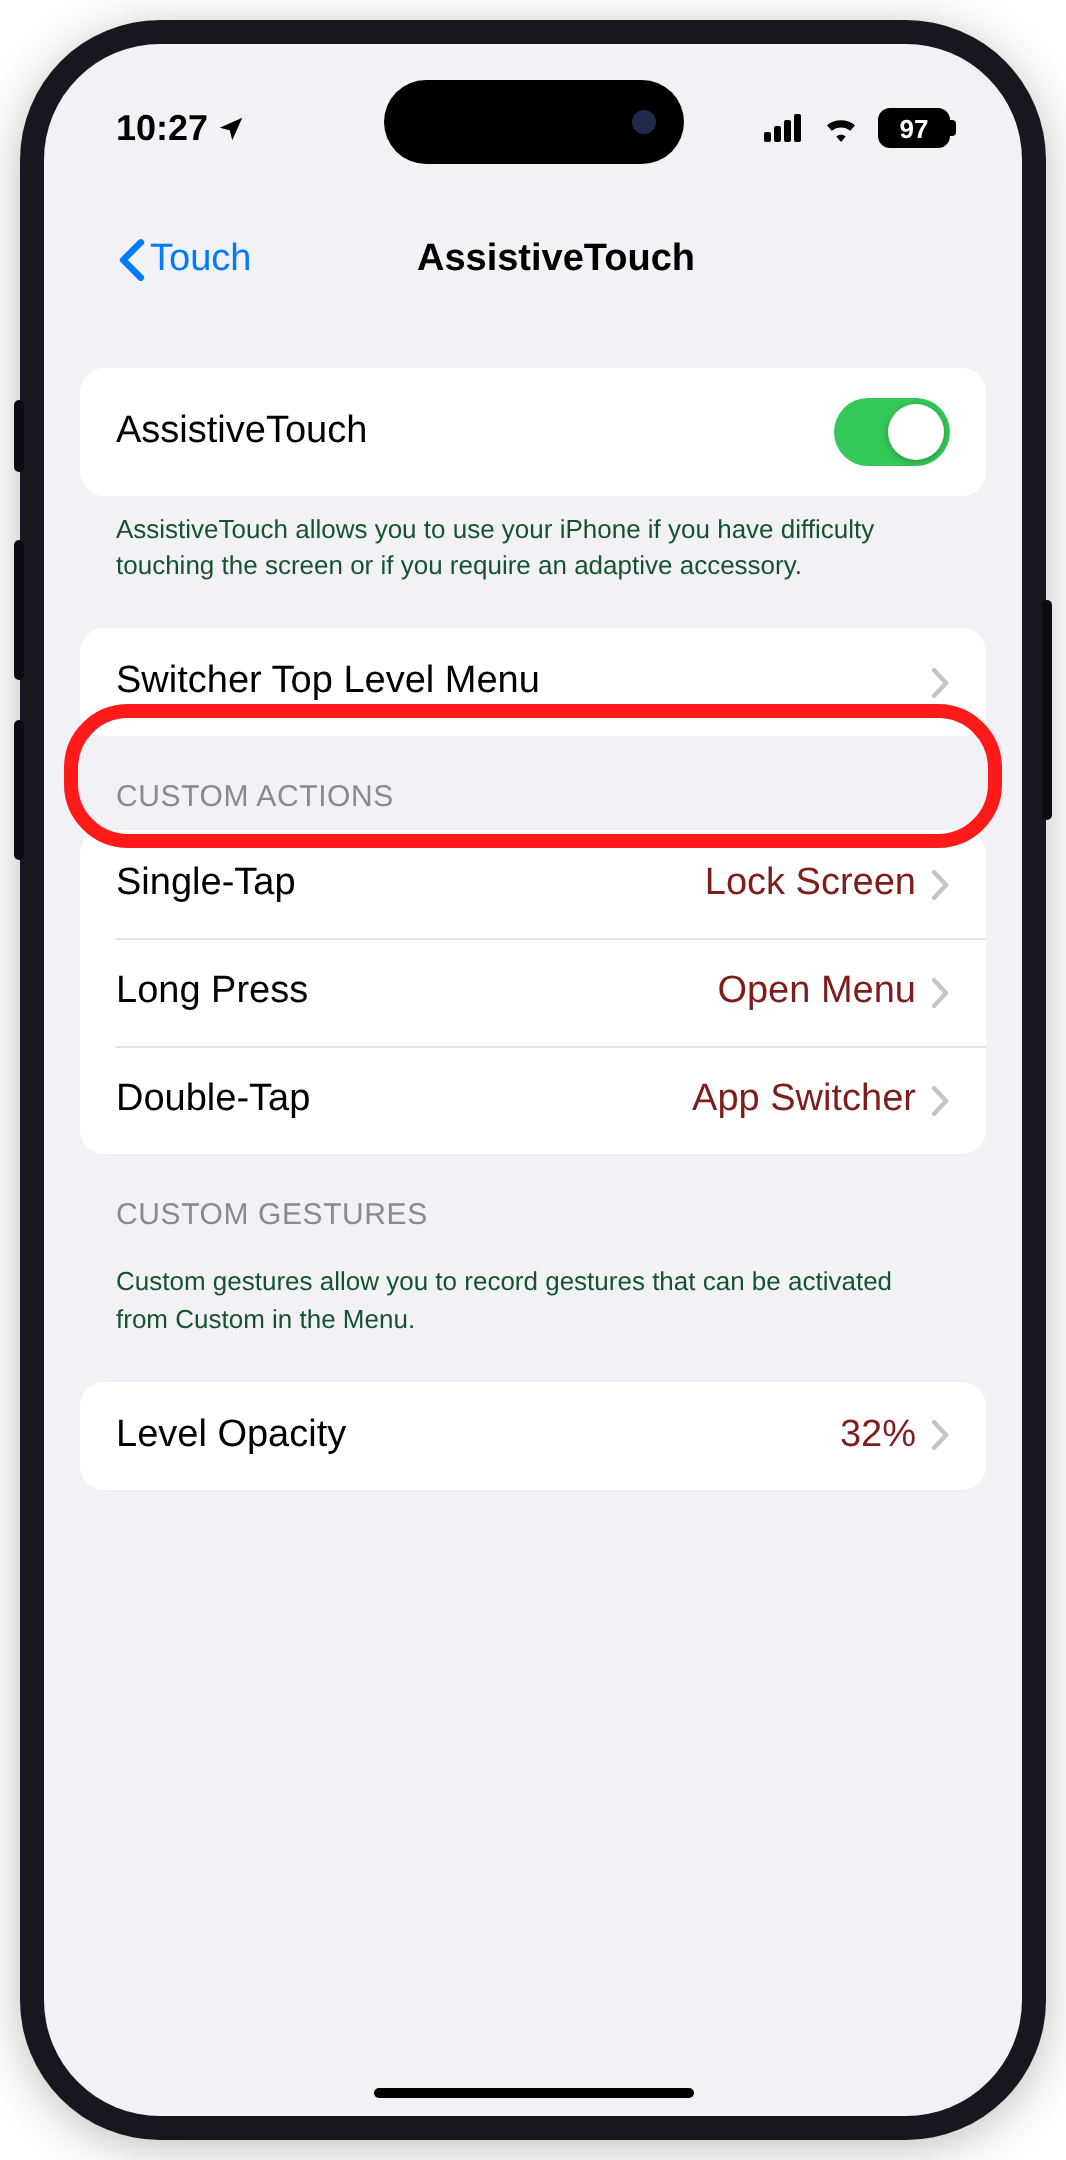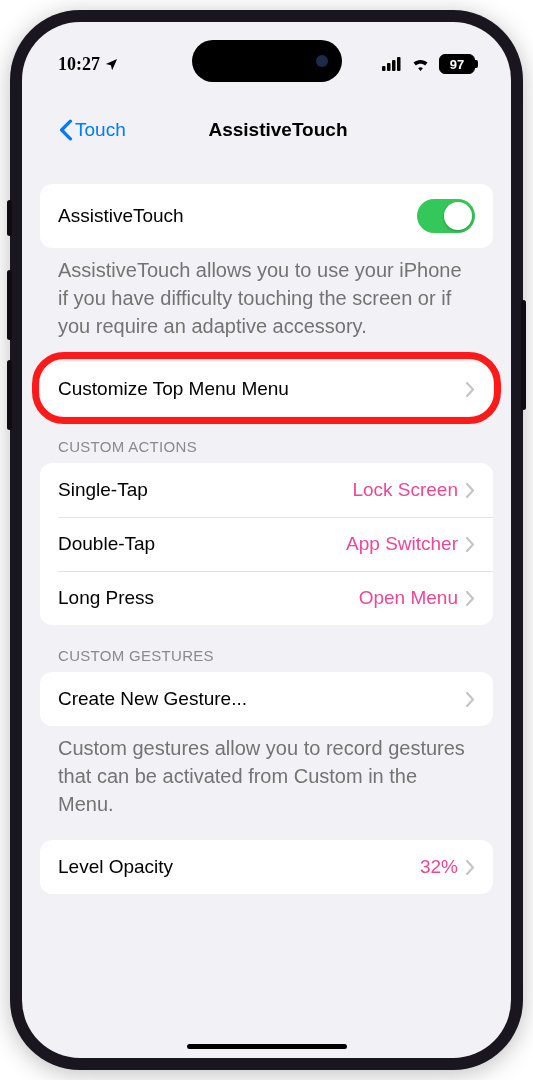--- a/index.html
+++ b/index.html
@@ -58,21 +58,21 @@
     height: 70px;
     display: flex;
     justify-content: space-between;
     align-items: center;
     padding: 14px 36px 0;
     font-size: 18px;
     font-weight: 600;
     color: #000;
     z-index: 5;
   }
-  .sb-left { display:flex; align-items:center; gap:4px;font-family:Liberation Serif, serif; }
+  .sb-left { display:flex; align-items:center; gap:4px; }
   .sb-right { display:flex; align-items:center; gap:9px; }
   .loc-icon svg, .sig-icon svg, .wifi-icon svg { display:block; }
   .battery {
     display:flex; align-items:center;
     border: 1.5px solid #000; border-radius: 6px;
     padding: 1px 3px; font-size: 13px; font-weight:700;
     position:relative; height:20px; width:36px;
     justify-content:center;
     background:#000; color:#fff;
   }
@@ -118,31 +118,31 @@
     font-size: 19px;
     color:#000;
     min-height: 54px;
     position:relative;
   }
   .row + .row::before {
     content:""; position:absolute; top:0; left:18px; right:0;
     height:1px; background:#e3e3e6;
   }
   .row .spacer { flex:1; }
-  .row .value { color:#ec4899; font-size:19px; margin-right:8px; }
+  .row .value { color:#7f1d1d; font-size:19px; margin-right:8px; }
   .chev { color:#c5c5c9; }
   .chev svg { display:block; }
   .header-label {
     font-size:15px; color:#8a8a8e;
     padding: 0 18px 8px;
     text-transform: uppercase;
     letter-spacing: 0.3px;
   }
   .footer-note {
-    font-size:20px; color:#737373;
+    font-size:13px; color:#14532d;
     padding: 8px 18px 0;
     line-height:1.4;
   }
   .toggle {
     width: 58px; height: 34px;
     background:#34c759;
     border-radius: 20px;
     position:relative;
   }
   .toggle::after {
@@ -229,21 +229,21 @@
             <span class="spacer"></span>
             <span class="toggle"></span>
           </div>
         </div>
         <div class="footer-note">AssistiveTouch allows you to use your iPhone if you have difficulty touching the screen or if you require an adaptive accessory.</div>
       </div>
 
       <div class="group">
         <div class="card">
           <div class="row">
-            <span>Customize Top Menu Menu</span>
+            <span>Switcher Top Level Menu</span>
             <span class="spacer"></span>
             <span class="chev">
                 <svg width="9" height="15" viewBox="0 0 9 15">
                   <path d="M1 1l6 6.5L1 14" stroke="#c5c5c9" stroke-width="2.2" fill="none" stroke-linecap="round" stroke-linejoin="round"></path>
                 </svg>
               </span>
           </div>
         </div>
       </div>
 
@@ -254,55 +254,44 @@
             <span>Single-Tap</span>
             <span class="spacer"></span>
             <span class="value">Lock Screen</span>
             <span class="chev">
                 <svg width="9" height="15" viewBox="0 0 9 15">
                   <path d="M1 1l6 6.5L1 14" stroke="#c5c5c9" stroke-width="2.2" fill="none" stroke-linecap="round" stroke-linejoin="round"></path>
                 </svg>
               </span>
           </div>
           <div class="row">
+            <span>Long Press</span>
+            <span class="spacer"></span>
+            <span class="value">Open Menu</span>
+            <span class="chev">
+                <svg width="9" height="15" viewBox="0 0 9 15">
+                  <path d="M1 1l6 6.5L1 14" stroke="#c5c5c9" stroke-width="2.2" fill="none" stroke-linecap="round" stroke-linejoin="round"></path>
+                </svg>
+              </span>
+          </div>
+          <div class="row">
             <span>Double-Tap</span>
             <span class="spacer"></span>
             <span class="value">App Switcher</span>
             <span class="chev">
                 <svg width="9" height="15" viewBox="0 0 9 15">
                   <path d="M1 1l6 6.5L1 14" stroke="#c5c5c9" stroke-width="2.2" fill="none" stroke-linecap="round" stroke-linejoin="round"></path>
                 </svg>
               </span>
           </div>
-          <div class="row">
-            <span>Long Press</span>
-            <span class="spacer"></span>
-            <span class="value">Open Menu</span>
-            <span class="chev">
-                <svg width="9" height="15" viewBox="0 0 9 15">
-                  <path d="M1 1l6 6.5L1 14" stroke="#c5c5c9" stroke-width="2.2" fill="none" stroke-linecap="round" stroke-linejoin="round"></path>
-                </svg>
-              </span>
-          </div>
         </div>
       </div>
 
       <div class="group">
         <div class="header-label">CUSTOM GESTURES</div>
-        <div class="card">
-          <div class="row">
-            <span>Create New Gesture...</span>
-            <span class="spacer"></span>
-            <span class="chev">
-                <svg width="9" height="15" viewBox="0 0 9 15">
-                  <path d="M1 1l6 6.5L1 14" stroke="#c5c5c9" stroke-width="2.2" fill="none" stroke-linecap="round" stroke-linejoin="round"></path>
-                </svg>
-              </span>
-          </div>
-        </div>
         <div class="footer-note">Custom gestures allow you to record gestures that can be activated from Custom in the Menu.</div>
       </div>
 
       <div class="group">
         <div class="card">
           <div class="row">
             <span>Level Opacity</span>
             <span class="spacer"></span>
             <span class="value">32%</span>
             <span class="chev">

